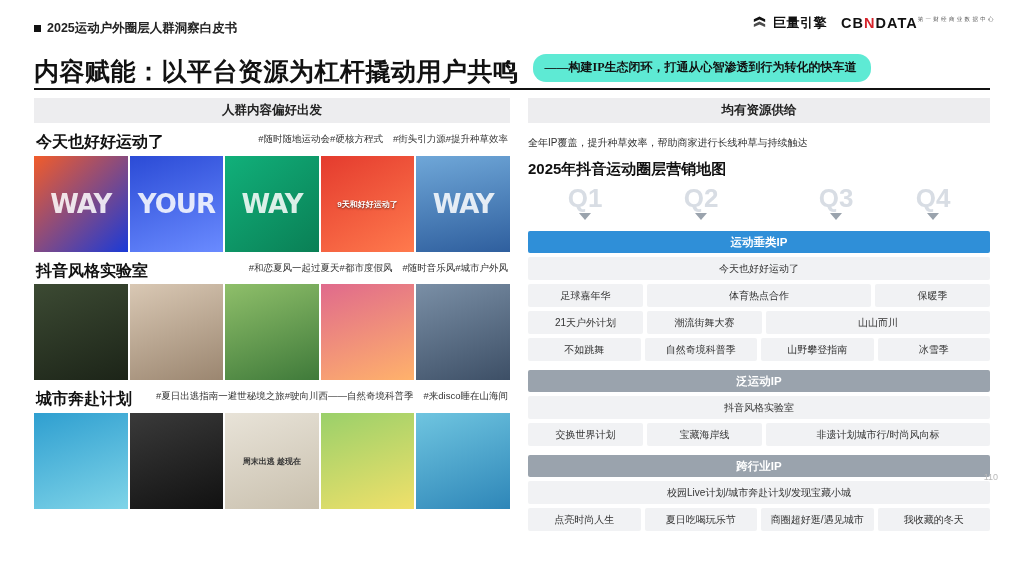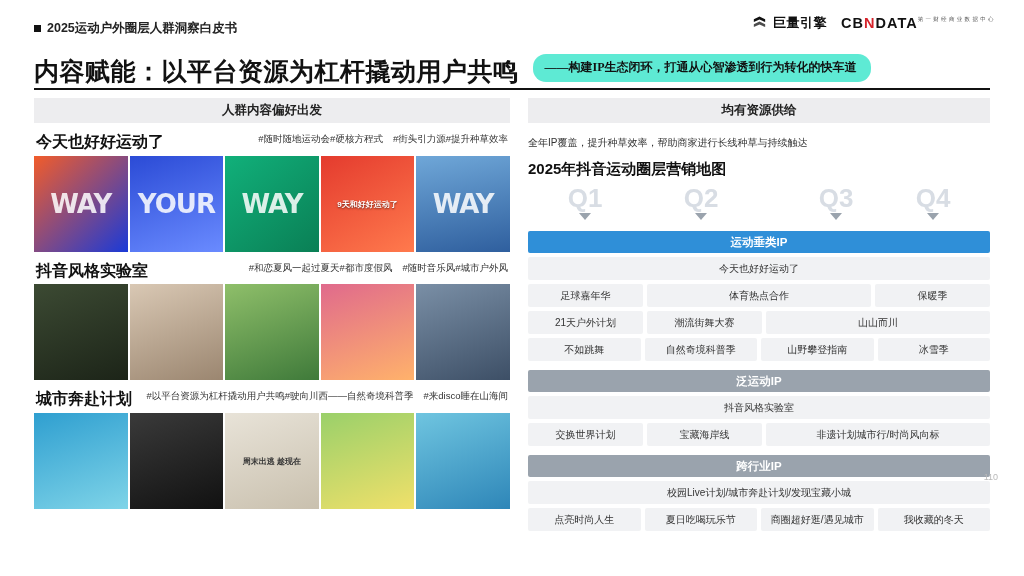--- a/index.html
+++ b/index.html
@@ -228,21 +228,21 @@
         <div class="cell" style="width:94px;background:linear-gradient(160deg,#e06a8c,#ffb26b)"></div>
         <div class="cell" style="width:94px;background:linear-gradient(160deg,#7a8fa6,#3d4f66)"></div>
       </div>
     </div>
 
     <div class="blk">
       <div class="blk-header">
         <div class="blk-title">城市奔赴计划</div>
         <div class="blk-tags">
           <div class="tagcol">
-            <span>#以平台资源为杠杆撬动用户共鸣</span>
+            <span>#夏日出逃指南一避世秘境之旅</span>
             <span>#驶向川西——自然奇境科普季</span>
           </div>
           <div class="tagcol">
             <span>#来disco睡在</span>
             <span>山海间</span>
           </div>
         </div>
       </div>
       <div class="strip">
         <div class="cell" style="width:94px;background:linear-gradient(160deg,#2f9fd0,#7fd4e8)"></div>

